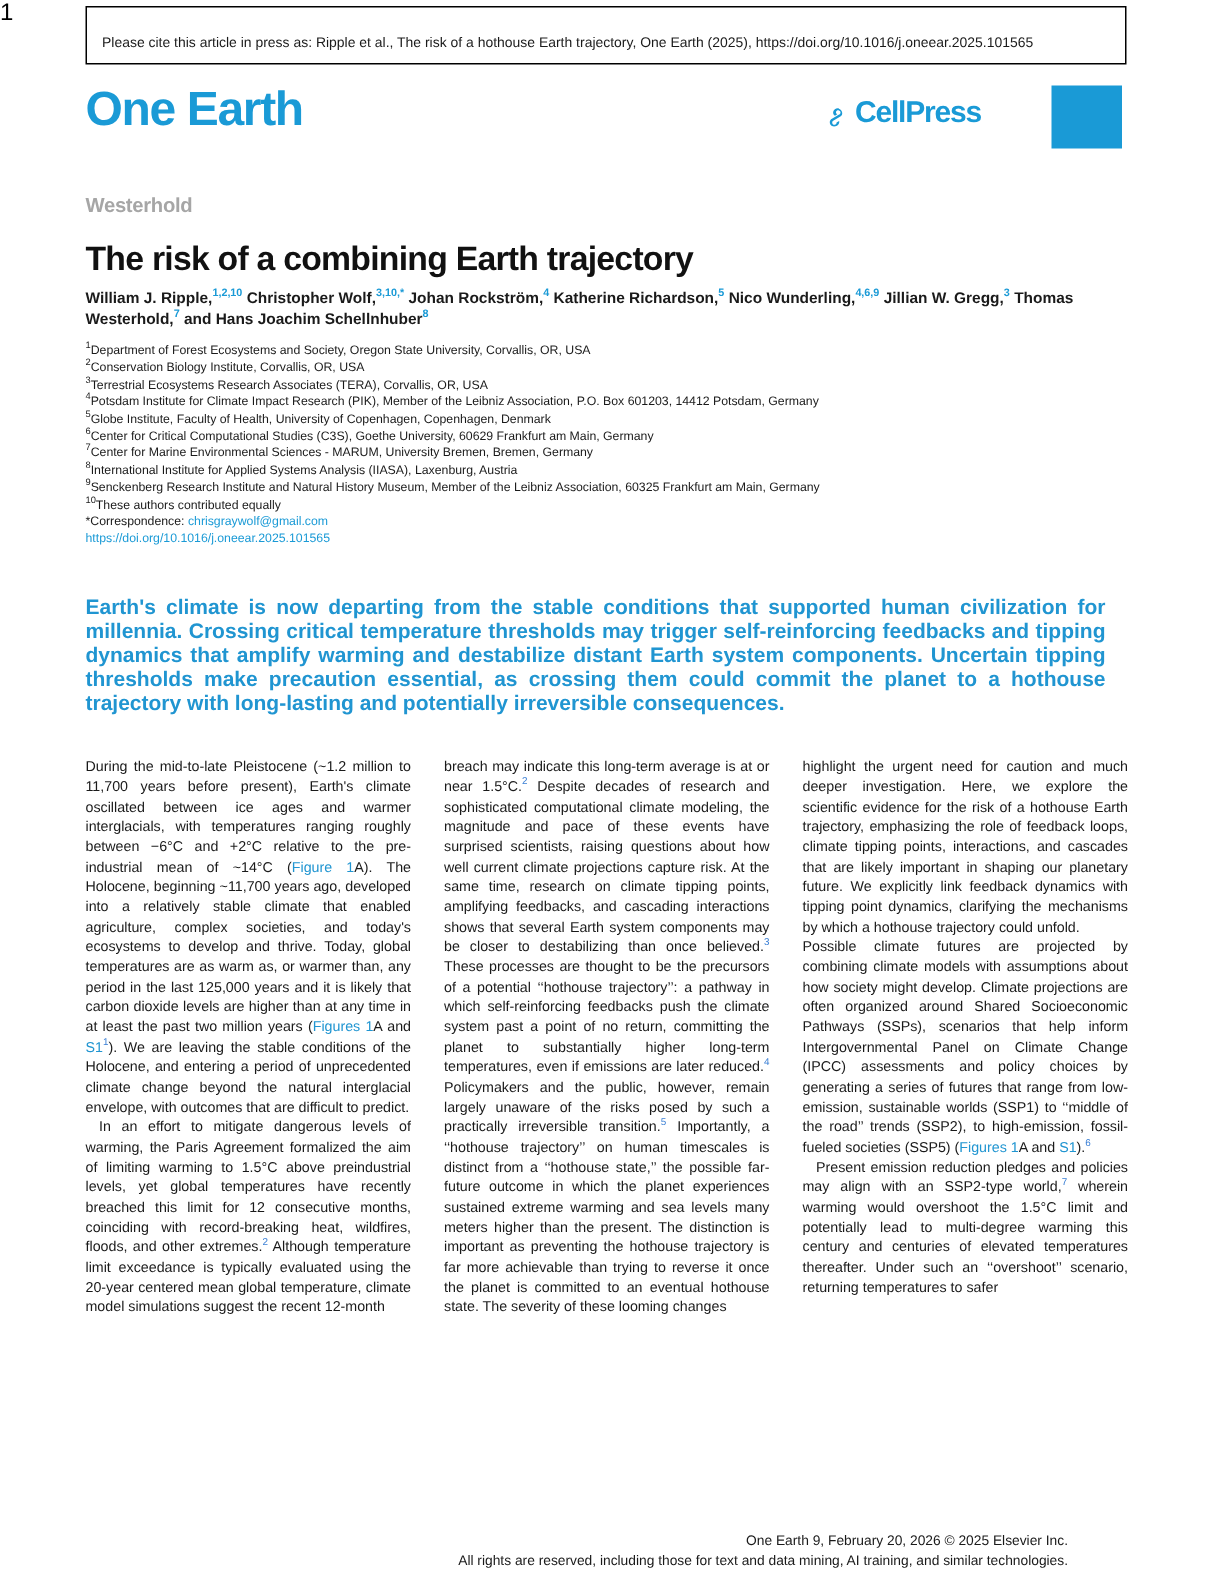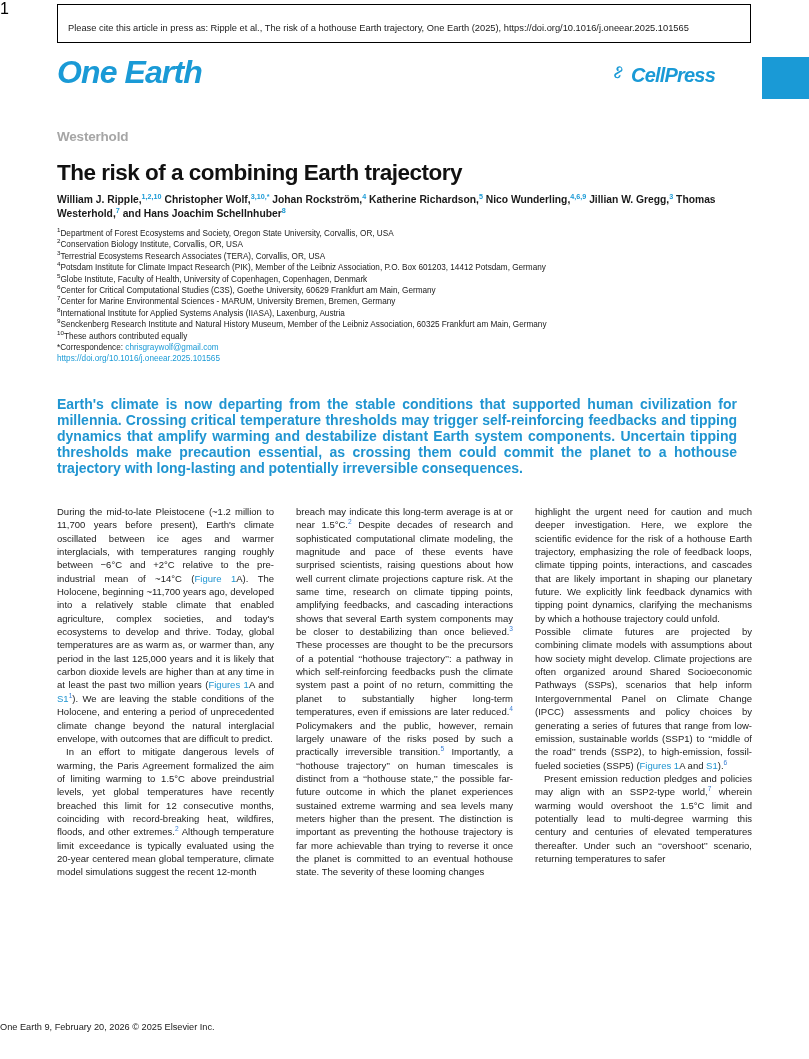--- a/index.html
+++ b/index.html
@@ -38,40 +38,39 @@
     line-height: 12.5px;
     text-align: justify;
     color: #1a1a1a;
   }
 
   
   .masthead {
     position: absolute;
     left: 0;
     top: 54px;
-    width: 809px;
+    width: 748px;
     height: 52px;
-    font-style: italic;
   }
   .journal-logo {
     position: absolute;
     left: 57px;
     top: 0px;
     font-size: 32px;
     font-weight: bold;
     letter-spacing: -0.9px;
     color: #1a9ad6;
     font-family: "Liberation Sans", sans-serif;
   }
   .cellpress {
     position: absolute;
     right: 94px;
     top: 10px;
     display: flex;
-    align-items: flex-start;
+    align-items: flex-end;
     gap: 4px;
   }
   .cp-mark {
     width: 17px;
     height: 17px;
     display: block;
   }
   .cp-word {
     font-size: 20px;
     font-weight: bold;
@@ -209,21 +208,21 @@
     color: #c0392b;
     padding-top: 12px;
   }
 
   
   .footer {
     position: absolute;
     left: 0;
     top: 1021px;
     width: 712px;
-    text-align: left;
+    text-align: right;
     font-size: 9.2px;
     line-height: 12.6px;
     color: #1a1a1a;
   }
   .footer .line1 {
     position: relative;
   }
 </style>
 </head>
 <body>
@@ -285,16 +284,17 @@
     <div class="col">
       <p><span>highlight the urgent need for caution and much deeper investigation. Here, we explore the scientific evidence for the risk of a hothouse Earth trajectory, emphasizing the role of feedback loops, climate tipping points, interactions, and cascades that are likely important in shaping our planetary future. We explicitly link feedback dynamics with tipping point dynamics, clarifying the mechanisms by which a hothouse trajectory could unfold.</span></p>
       <p><span>Possible climate futures are projected by combining climate models with assumptions about how society might develop. Climate projections are often organized around Shared Socioeconomic Pathways (SSPs), scenarios that help inform Intergovernmental Panel on Climate Change (IPCC) assessments and policy choices by generating a series of futures that range from low-emission, sustainable worlds (SSP1) to ‘‘middle of the road’’ trends (SSP2), to high-emission, fossil-fueled societies (SSP5) (</span><span class="xref">Figures 1</span><span>A and </span><span class="xref">S1</span><span>).</span><sup>6</sup></p>
       <p class="indent"><span>Present emission reduction pledges and policies may align with an SSP2-type world,</span><sup>7</sup> <span>wherein warming would overshoot the 1.5°C limit and potentially lead to multi-degree warming this century and centuries of elevated temperatures thereafter. Under such an ‘‘overshoot’’ scenario, returning temperatures to safer</span></p>
     </div>
 
   </div>
 
   <div class="footer">
     <div class="line1">One Earth 9, February 20, 2026 © 2025 Elsevier Inc.</div>
+    <div>All rights are reserved, including those for text and data mining, AI training, and similar technologies.</div>
   </div>
   <div class="pageno">1</div>
 
 </div>
 
 </body></html>

